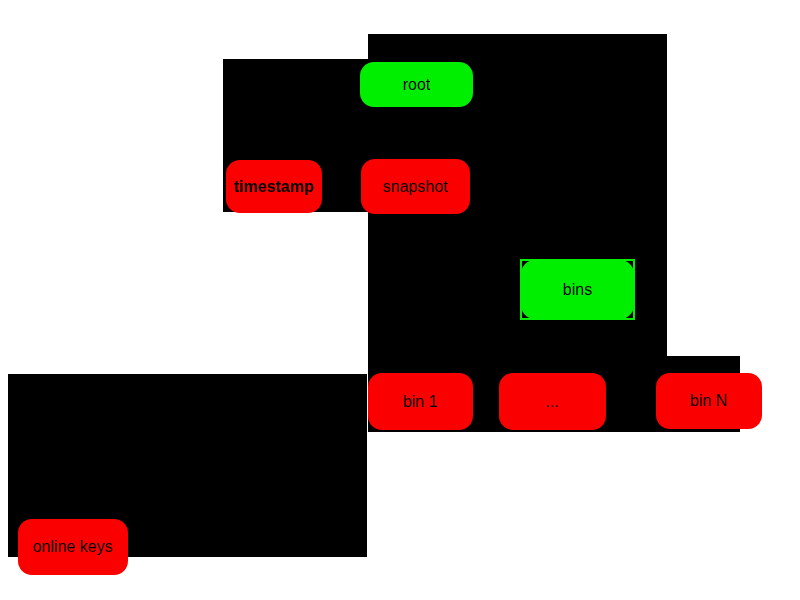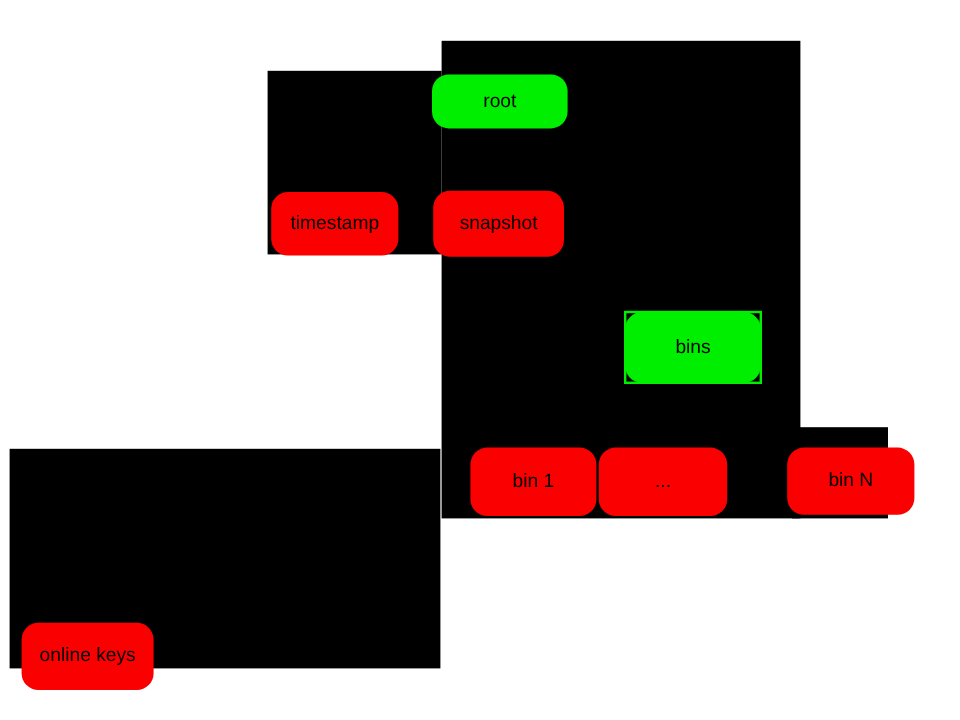--- a/index.html
+++ b/index.html
@@ -30,21 +30,21 @@
     border-radius:14px;
     display:flex;
     align-items:center;
     justify-content:center;
     font-size:16px;
     color:var(--node-text);
     line-height:1;
     white-space:nowrap;
   }
   #node-root{left:360px;top:62px;width:113px;height:45px;}
-  #node-timestamp{left:226px;top:160px;width:106px;height:53px;}
+  #node-timestamp{left:226px;top:160px;width:96px;height:53px;font-weight:bold;}
   #node-snapshot{left:361px;top:159px;width:109px;height:55px;}
   #node-targets{left:497px;top:158px;width:110px;height:55px;}
   #node-bins{left:495px;top:260px;width:113px;height:59px;}
   #node-bin1{left:368px;top:373px;width:105px;height:57px;}
   #node-bin-ellipsis{left:499px;top:373px;width:107px;height:57px;}
   #node-binN{left:656px;top:373px;width:106px;height:56px;}
   #node-online-keys{left:18px;top:487px;width:110px;height:56px;margin-top:32px;}
   #node-offline-keys{left:146px;top:485px;width:108px;height:55px;}
   
   .corner-outline::after{
@@ -68,21 +68,21 @@
 
   <div class="node" id="node-root" style="background: rgb(0, 238, 0);">root</div>
 
   <div class="node" id="node-timestamp" style="background: rgb(251, 0, 0);">timestamp</div>
 
   <div class="node" id="node-snapshot" style="background: rgb(251, 0, 0);">snapshot</div>
 
 
   <div class="node corner-outline" id="node-bins" style="background: rgb(0, 238, 0); margin-left: 26px;">bins</div>
 
-  <div class="node" id="node-bin1" style="background: rgb(251, 0, 0); margin-left: 24px;">bin 1</div>
+  <div class="node" id="node-bin1" style="background: rgb(251, 0, 0);">bin 1</div>
 
   <div class="node" id="node-bin-ellipsis" style="background: rgb(251, 0, 0);">...</div>
 
   <div class="node" id="node-binN" style="background: rgb(251, 0, 0);">bin N</div>
 
   <div class="node" id="node-online-keys" style="background: rgb(251, 0, 0);">online keys</div>
 
 
 </div>
 

